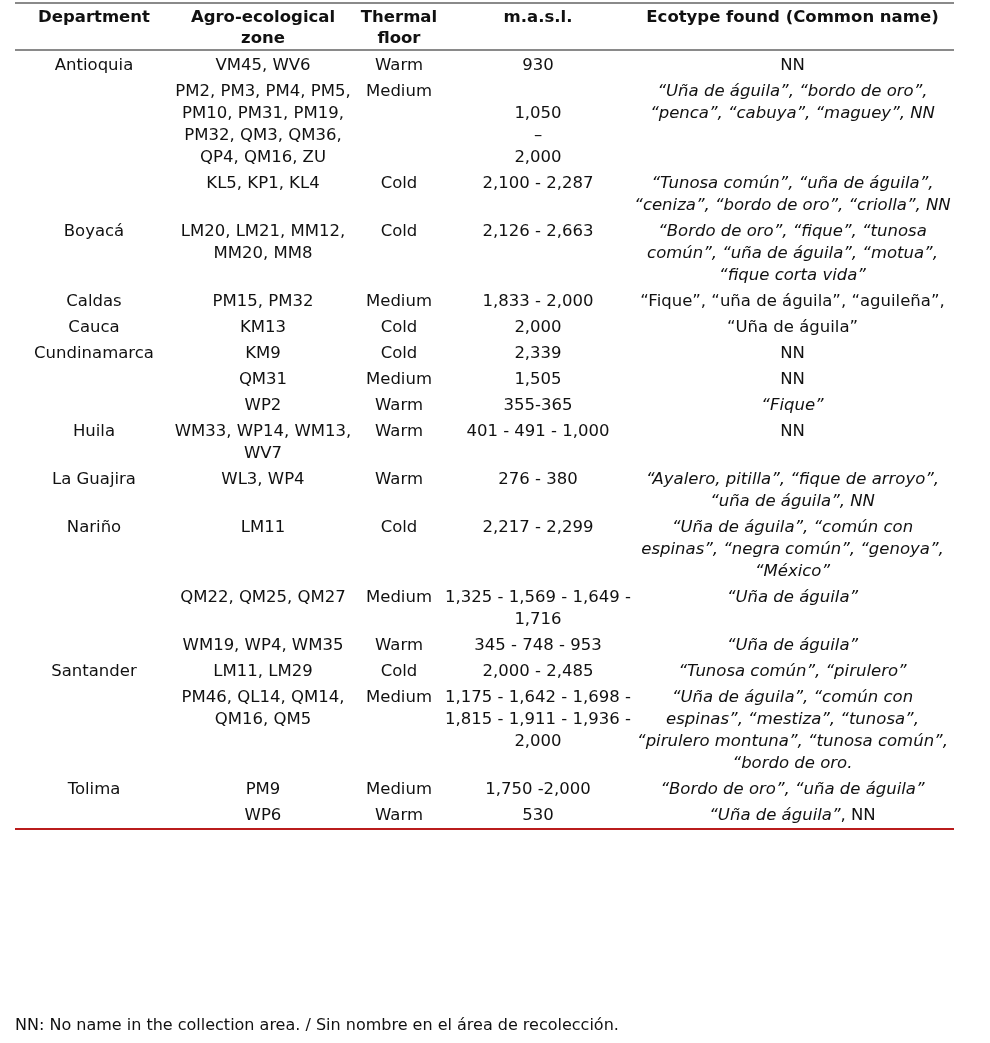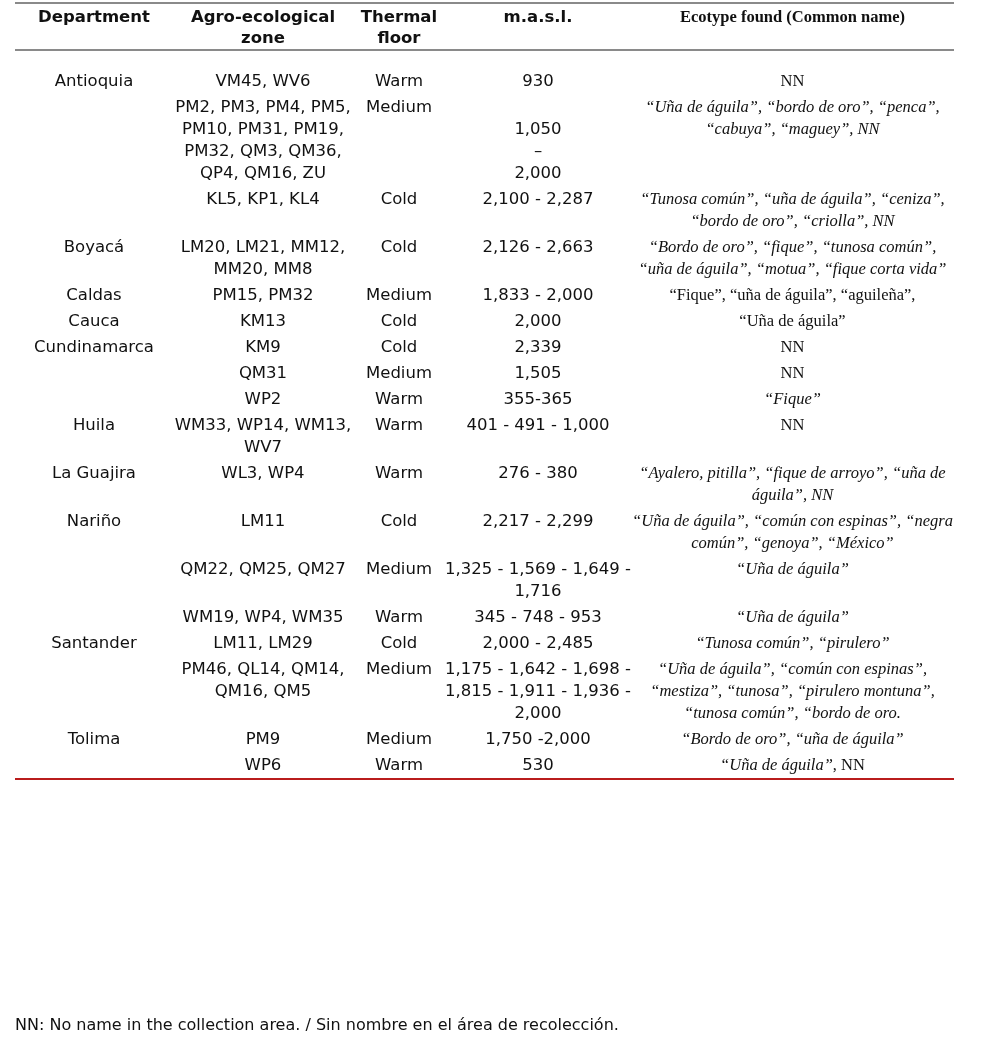--- a/index.html
+++ b/index.html
@@ -5,26 +5,26 @@
   html, body { margin: 0; padding: 0; background: #ffffff; }
   body { width: 990px; height: 1043px; position: relative; overflow: hidden;
          font-family: "DejaVu Sans", sans-serif; color: #111; }
   .tbl { position: absolute; left: 15px; top: 2px; width: 939px;
          border-collapse: collapse; font-size: 16.5px; line-height: 22px; }
   .tbl thead th { font-weight: bold; text-align: center; vertical-align: top;
          padding: 2px 0 1px 0; line-height: 21px; }
   .tbl thead tr { border-top: 2px solid #8a8a8a; border-bottom: 2px solid #8a8a8a; }
   .tbl tbody tr:last-child { border-bottom: 2px solid #b91c1c; }
   .tbl td { text-align: center; vertical-align: top; padding: 2px 0 2px 0; }
-  .tbl tbody tr:first-child td { padding-top: 19px; }
+  .tbl tbody tr:first-child td { padding-top: 3px; }
   .c1 { width: 158px; }
   .c2 { width: 180px; }
   .c3 { width: 92px; }
   .c4 { width: 186px; }
-  .c5 { width: 323px; font-family: Liberation Serif, serif; }
+  .c5 { width: 323px; }
   .it { font-style: italic; }
   .note { position: absolute; left: 15px; top: 1015px; font-size: 16px; text-align: center; }
 </style>
 </head>
 <body>
 
 <table class="tbl">
   <thead>
     <tr>
       <th class="c1">Department</th>

